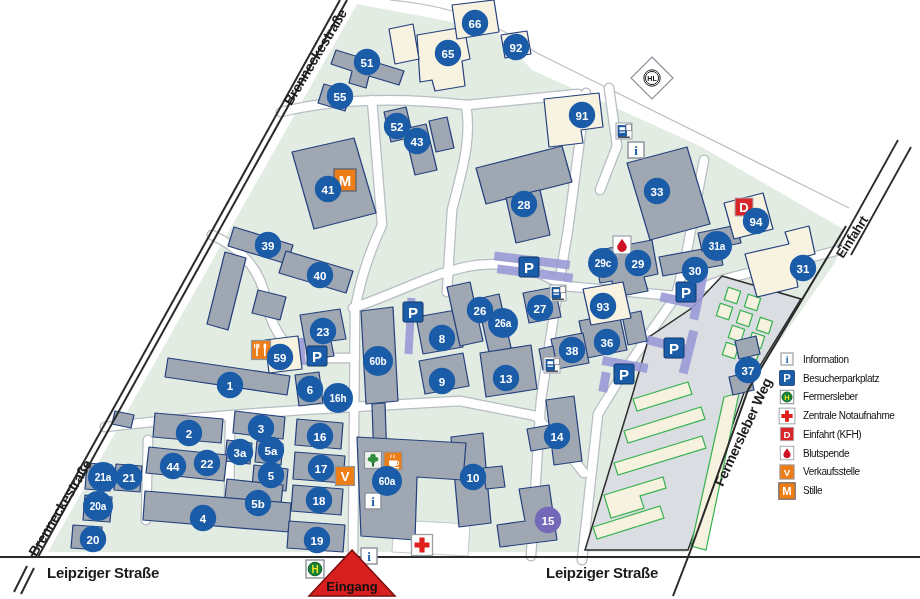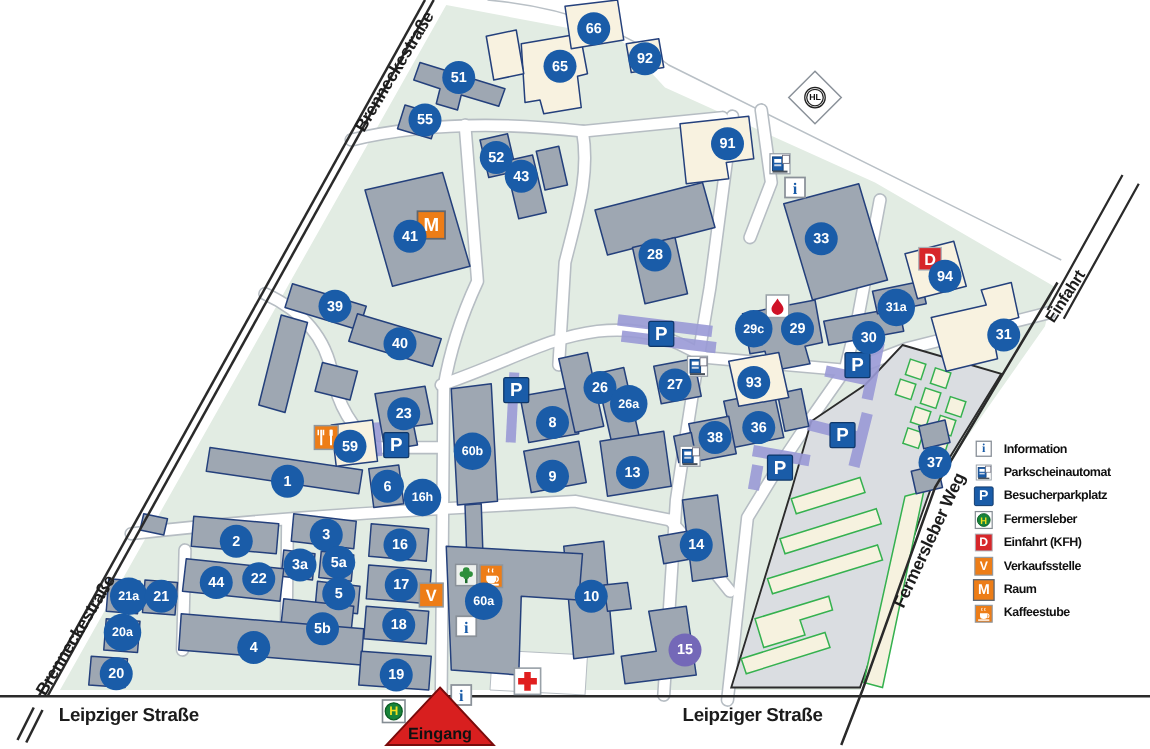--- a/index.html
+++ b/index.html
@@ -2,21 +2,21 @@
 <html><head>
 <meta charset="utf-8">
 <style>
   html,body{margin:0;padding:0;background:#fff;}
   .stage{position:relative;width:920px;height:599px;background:#ffffff;overflow:hidden;
          font-family:"Liberation Sans",sans-serif;}
   .stage svg.map{position:absolute;left:0;top:0;}
   #legend{position:absolute;left:778px;top:350px;width:142px;}
   .legend-row{display:flex;align-items:center;height:18.75px;}
   .legend-row svg{flex:0 0 auto;}
-  .legend-label{margin-left:7px;font-size:10px;font-weight:bold;color:#101010;
+  .legend-label{margin-left:7px;font-size:10px;font-weight:normal;color:#101010;
                 letter-spacing:-0.4px;white-space:nowrap;}
 </style>
 </head>
 <body>
 
 <div class="stage">
 <svg class="map" width="920" height="599" viewBox="0 0 920 599">
 
   <polygon points="357,4 495,30 532,70 700,146 843,229 836,261 746,389 688,552 48,552" fill="#e2ece3"></polygon>
 
@@ -541,69 +541,62 @@
 <div id="legend">
       <div class="legend-row">
         <svg width="18" height="18" viewBox="-12 -12 24 24">
           <rect x="-8" y="-8" width="16" height="16" fill="#fff" stroke="#8a9199" stroke-width="1.4"></rect>
           <text y="0.5" font-family="Liberation Serif, serif" font-size="13" font-weight="bold" fill="#1a5ca8" text-anchor="middle" dominant-baseline="central">i</text>
         </svg>
         <span class="legend-label">Information</span>
       </div>
       <div class="legend-row">
         <svg width="18" height="18" viewBox="-12 -12 24 24">
-          <rect x="-8" y="-8" width="16" height="16" fill="#fff" stroke="#98a0a8"></rect>
-          <rect x="-6" y="-5.5" width="8.5" height="11" fill="#1a5ca8" stroke="#0d3a74" stroke-width=".7"></rect>
-          <rect x="-4.6" y="-3.8" width="5.6" height="3" fill="#fff"></rect>
-          <rect x="-4.6" y="0.4" width="5.6" height="1.6" fill="#cdd7e6"></rect>
-          <rect x="2" y="-6.8" width="5.5" height="6.5" fill="#fff" stroke="#667" stroke-width=".7"></rect>
-          <rect x="-6" y="5.5" width="12" height="1.6" fill="#49525c"></rect>
-        </svg>
-        <span class="legend-label">Parkscheinautomat</span>
-      </div>
-      <div class="legend-row">
-        <svg width="18" height="18" viewBox="-12 -12 24 24">
           <rect x="-10" y="-10" width="20" height="20" rx="1.5" fill="#1a5ca8" stroke="#0e3668"></rect>
           <text y="0.5" font-family="Liberation Sans, sans-serif" font-size="15" font-weight="bold" fill="#fff" text-anchor="middle" dominant-baseline="central">P</text>
         </svg>
         <span class="legend-label">Besucherparkplatz</span>
       </div>
       <div class="legend-row">
         <svg width="18" height="18" viewBox="-12 -12 24 24">
           <rect x="-9" y="-9" width="18" height="18" fill="#fff" stroke="#858d94" stroke-width="1.3"></rect>
           <circle r="6.8" fill="#17843a" stroke="#0b5c24"></circle>
           <text y="0.5" font-family="Liberation Sans, sans-serif" font-size="10" font-weight="bold" fill="#f2df1e" text-anchor="middle" dominant-baseline="central">H</text>
         </svg>
         <span class="legend-label">Fermersleber</span>
       </div>
       <div class="legend-row">
         <svg width="18" height="18" viewBox="-12 -12 24 24">
+          <rect x="-10.5" y="-10.5" width="21" height="21" fill="#fff" stroke="#99a1a8" stroke-width="1.3"></rect>
+          <path d="M-7.5,-2.6 h4.9 v-4.9 h5.2 v4.9 h4.9 v5.2 h-4.9 v4.9 h-5.2 v-4.9 h-4.9 Z" fill="#e01f1f"></path>
+        </svg>
+        <span class="legend-label">Zentrale Notaufnahme</span>
+      </div>
+      <div class="legend-row">
+        <svg width="18" height="18" viewBox="-12 -12 24 24">
           <rect x="-9" y="-9" width="18" height="18" fill="#d7262a" stroke="#aab2b8"></rect>
           <text y="0.5" font-family="Liberation Sans, sans-serif" font-size="13" font-weight="bold" fill="#fff" text-anchor="middle" dominant-baseline="central">D</text>
         </svg>
         <span class="legend-label">Einfahrt (KFH)</span>
       </div>
       <div class="legend-row">
         <svg width="18" height="18" viewBox="-12 -12 24 24">
+          <rect x="-9" y="-9" width="18" height="18" fill="#fff" stroke="#99a1a8" stroke-width="1.2"></rect>
+          <path d="M0,-6.2 C1.9,-2.8 4.8,-0.5 4.8,2.1 A4.8,4.8 0 1 1 -4.8,2.1 C-4.8,-0.5 -1.9,-2.8 0,-6.2 Z" fill="#cf1126"></path>
+        </svg>
+        <span class="legend-label">Blutspende</span>
+      </div>
+      <div class="legend-row">
+        <svg width="18" height="18" viewBox="-12 -12 24 24">
           <rect x="-9.5" y="-9.5" width="19" height="19" fill="#ed7d17" stroke="#8f979e" stroke-width="1.2"></rect>
           <text y="0.5" font-family="Liberation Sans, sans-serif" font-size="13" font-weight="bold" fill="#fff" text-anchor="middle" dominant-baseline="central">V</text>
         </svg>
         <span class="legend-label">Verkaufsstelle</span>
       </div>
       <div class="legend-row">
         <svg width="18" height="18" viewBox="-12 -12 24 24">
           <rect x="-11" y="-11" width="22" height="22" fill="#ed7d17" stroke="#5f6670" stroke-width="1.4"></rect>
           <text y="0.5" font-family="Liberation Sans, sans-serif" font-size="15" font-weight="bold" fill="#fff" text-anchor="middle" dominant-baseline="central">M</text>
         </svg>
-        <span class="legend-label">Raum</span>
-      </div>
-      <div class="legend-row">
-        <svg width="18" height="18" viewBox="-12 -12 24 24">
-          <rect x="-9" y="-9" width="18" height="18" fill="#ed7d17" stroke="#8f979e" stroke-width="1.2"></rect>
-          <path d="M-4,-0.5 h8 v3 a4,3.2 0 0 1 -8,0 Z" fill="#fff"></path>
-          <path d="M4,0 a2.3,2.3 0 0 1 0,4.4" fill="none" stroke="#fff" stroke-width="1.1"></path>
-          <rect x="-6" y="6" width="12" height="1.5" fill="#fff"></rect>
-          <path d="M-1.8,-3 q-1,-1.6 0,-3.2 M1.4,-3 q-1,-1.6 0,-3.2" fill="none" stroke="#fff" stroke-width="1"></path>
-        </svg>
-        <span class="legend-label">Kaffeestube</span>
+        <span class="legend-label">Stille</span>
       </div>
     </div>
 </div>
 
 </body></html>

